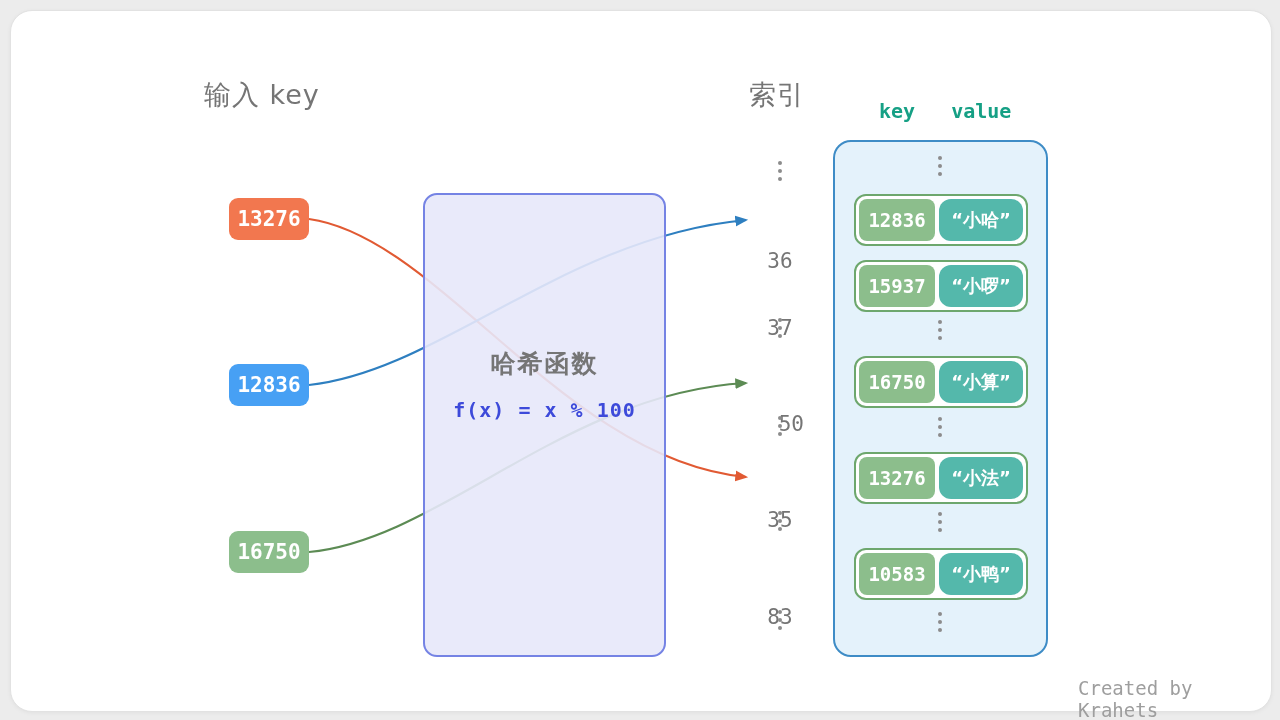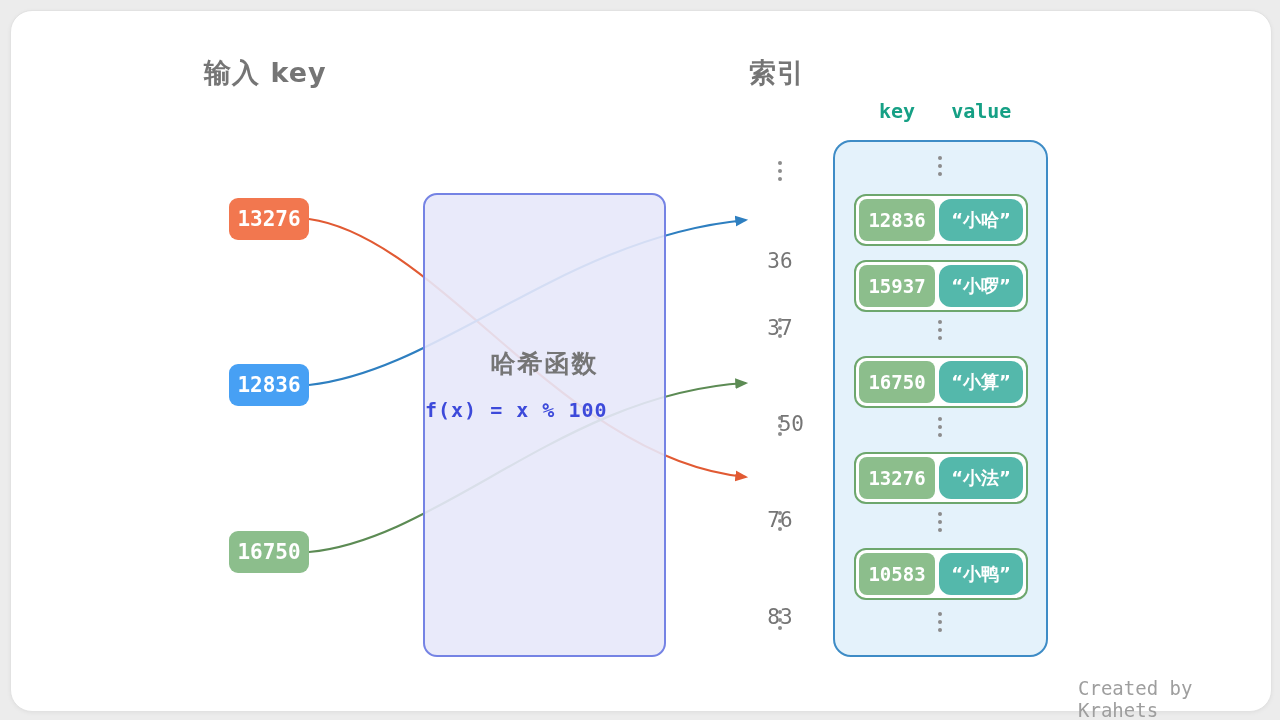--- a/index.html
+++ b/index.html
@@ -16,23 +16,24 @@
     background: var(--card-bg);
     border: 1px solid var(--card-border);
     border-radius: 22px;
     box-shadow: 0 1px 4px rgba(0,0,0,0.05);
   }
 
   
   .heading {
     position: absolute;
     color: var(--heading-gray);
-    font-size: 27px; font-weight: bold;
+    font-size: 27px; font-weight: normal;
     letter-spacing: 1px;
     white-space: nowrap;
+    margin-top: 22px;
   }
   .kv-header {
     position: absolute; left: 879px; top: 99px;
     display: flex; gap: 36px;
     color: var(--kv-header-teal);
     font-family: "DejaVu Sans Mono", monospace;
     font-size: 20px; font-weight: bold;
   }
 
   
@@ -59,21 +60,21 @@
     border-radius: 14px;
   }
   .hash-title {
     position: absolute; top: 152px; left: 0; width: 100%;
     text-align: center;
     color: var(--heading-gray);
     font-size: 25px; font-weight: bold; letter-spacing: 2px;
   }
   .hash-formula {
     position: absolute; top: 203px; left: 0; width: 100%;
-    text-align: left;
+    text-align: center;
     color: var(--formula-blue);
     font-family: "DejaVu Sans Mono", monospace;
     font-size: 20px; font-weight: bold; letter-spacing: 1px;
   }
 
   
   svg.curves { position: absolute; left: 0; top: 0; pointer-events: none; }
   .curve { fill: none; stroke-width: 2.2px; }
   .curve-orange { stroke: var(--curve-orange); }
   .curve-blue   { stroke: var(--curve-blue); }
@@ -192,21 +193,21 @@
       <b></b>
       <b></b>
       <b></b>
     </div>
   <div class="index-label" style="top:369px;text-align:right;">50</div>
   <div class="dots" style="left:773px; top:416px;">
       <b></b>
       <b></b>
       <b></b>
     </div>
-  <div class="index-label" style="top:465px;">76</div>
+  <div class="index-label" style="top:465px;">35</div>
   <div class="dots" style="left:773px; top:511px;">
       <b></b>
       <b></b>
       <b></b>
     </div>
   <div class="index-label" style="top:562px;">83</div>
   <div class="dots" style="left:773px; top:610px;">
       <b></b>
       <b></b>
       <b></b>

